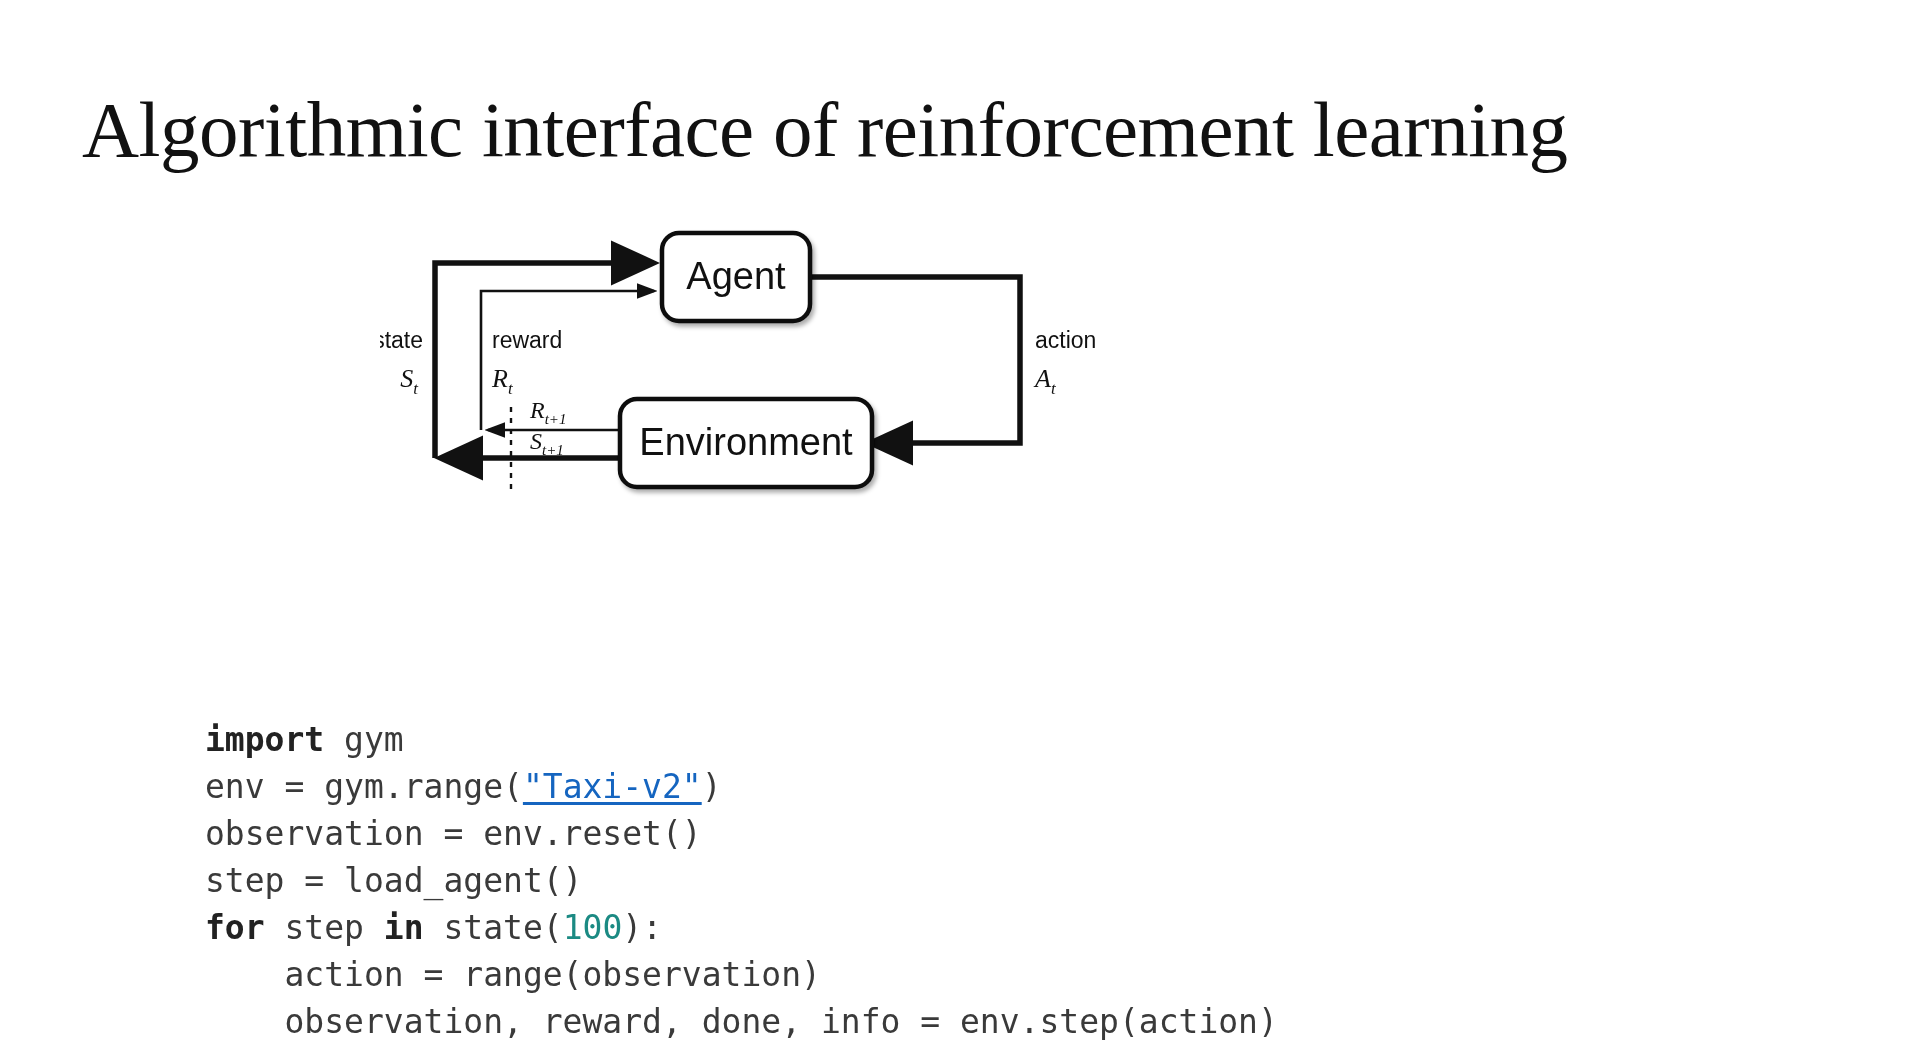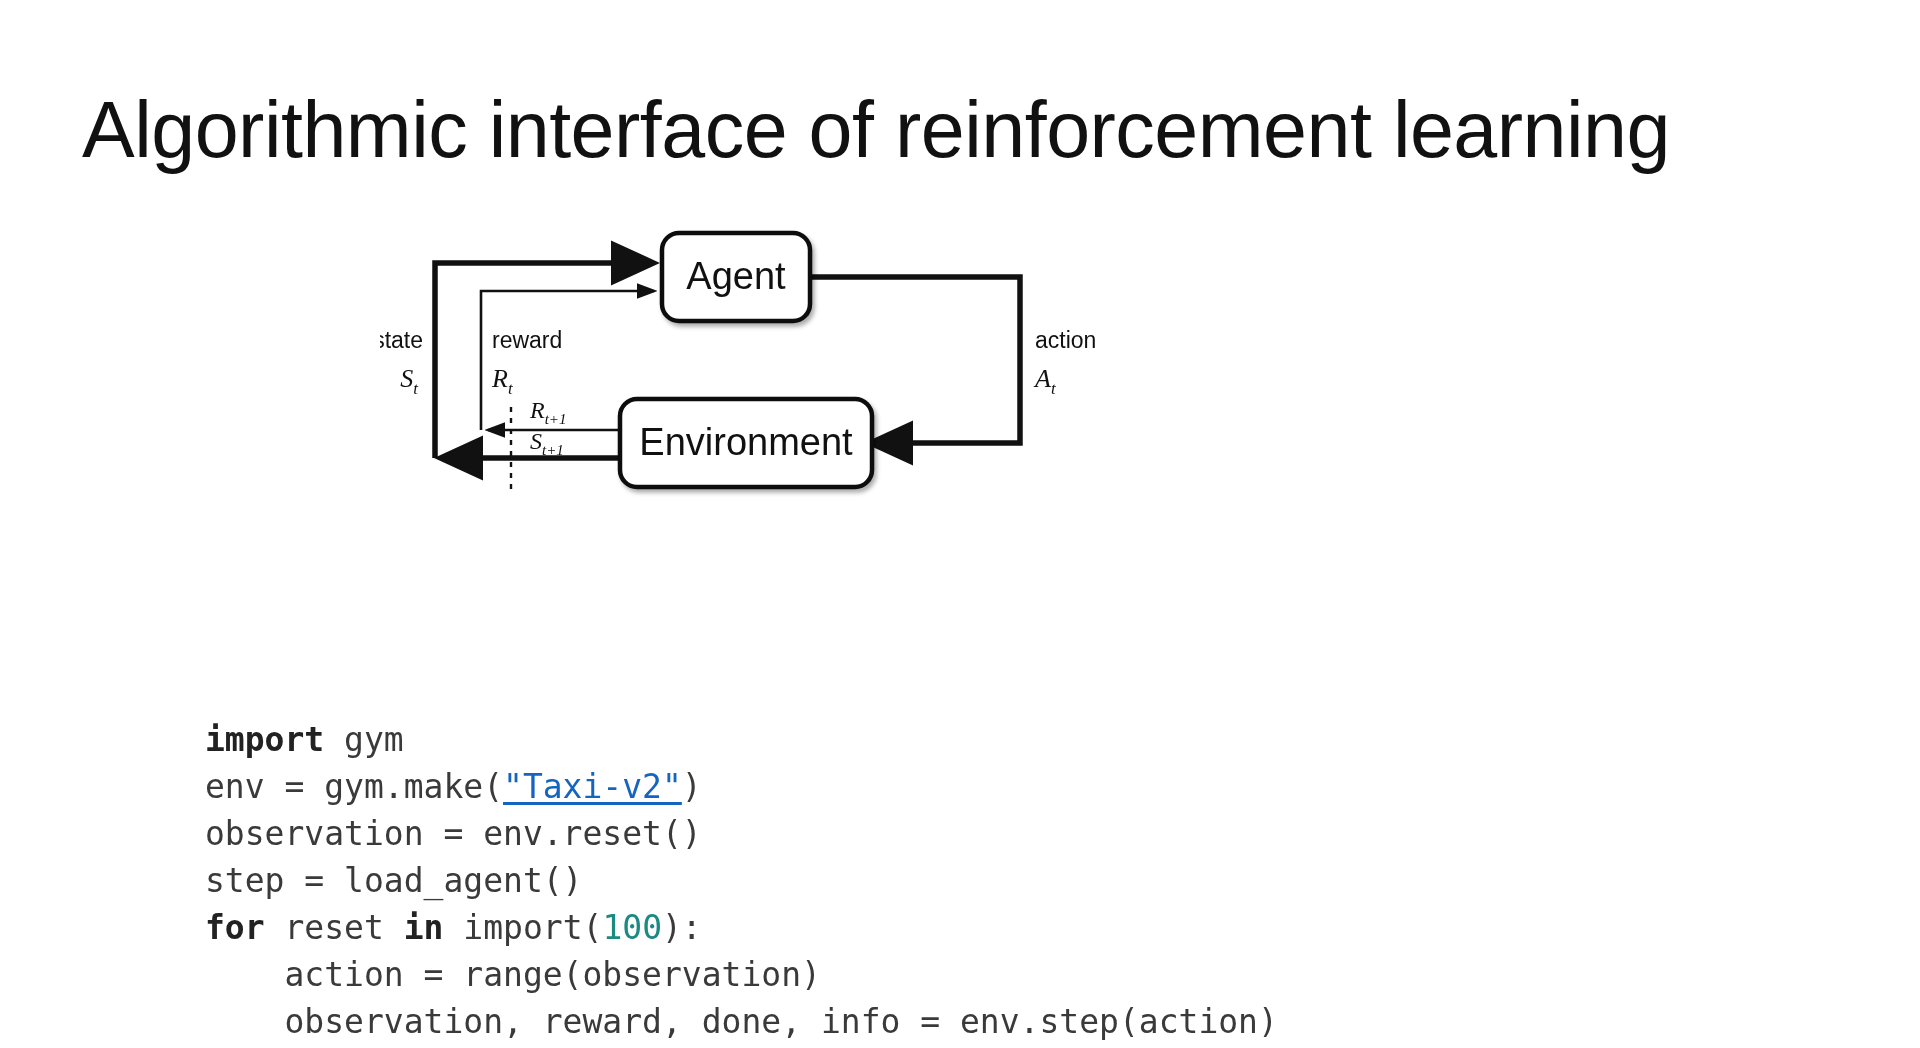--- a/index.html
+++ b/index.html
@@ -15,21 +15,21 @@
     color: #000000;
     position: relative;
   }
 
   
   #slide-title {
     position: absolute;
     left: 82px;
     top: 36px;
     width: 1760px;
-    font-family: Liberation Sans, sans-serif;
+    font-family: Liberation Serif, serif;
     font-size: 79px;
     font-weight: 400;
     line-height: 1.05;
     letter-spacing: -0.5px;
     color: #111111;
     white-space: nowrap;
   }
 
   
   #diagram-wrap {
@@ -149,18 +149,18 @@
       <tspan>R</tspan><tspan dy="6" font-size="15">t+1</tspan>
     </text>
 
     <text x="150" y="234" font-family="Liberation Serif, serif" font-style="italic" font-size="24" fill="#111111">
       <tspan>S</tspan><tspan dy="6" font-size="15">t+1</tspan>
     </text>
   </svg>
 </div>
 
 <pre id="code-block"><span class="code-line"><span class="kw">import</span><span> gym</span></span>
-<span class="code-line"><span>env = gym.make(</span><span class="link">"Taxi-v2"</span><span>)</span></span>
+<span class="code-line"><span>env = gym.range(</span><span class="link">"Taxi-v2"</span><span>)</span></span>
 <span class="code-line"><span>observation = env.reset()</span></span>
 <span class="code-line"><span>step = load_agent()</span></span>
-<span class="code-line"><span class="kw">for</span><span> reset </span><span class="kw">in</span><span> import(</span><span class="num">100</span><span>):</span></span>
+<span class="code-line"><span class="kw">for</span><span> step </span><span class="kw">in</span><span> state(</span><span class="num">100</span><span>):</span></span>
 <span class="code-line"><span>    action = range(observation)</span></span>
 <span class="code-line"><span>    observation, reward, done, info = env.step(action)</span></span></pre>
 
 </body></html>

